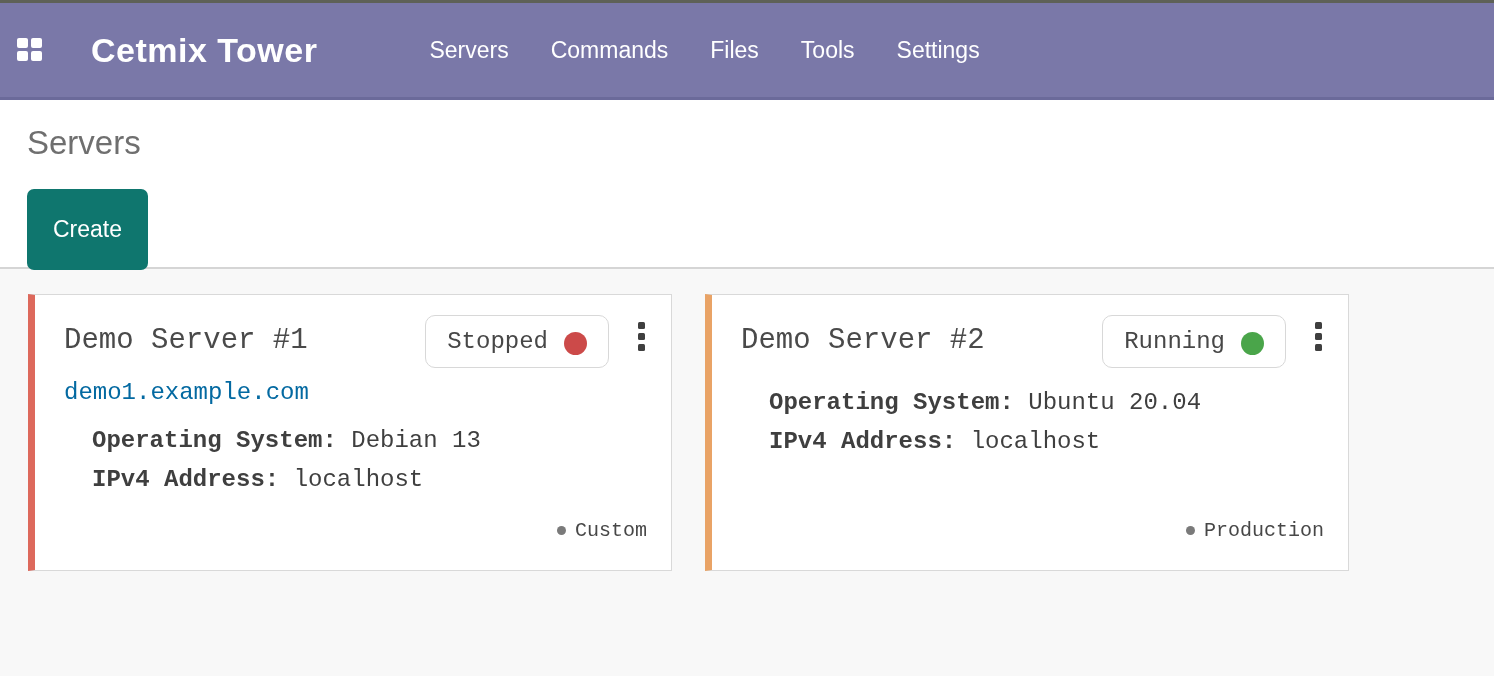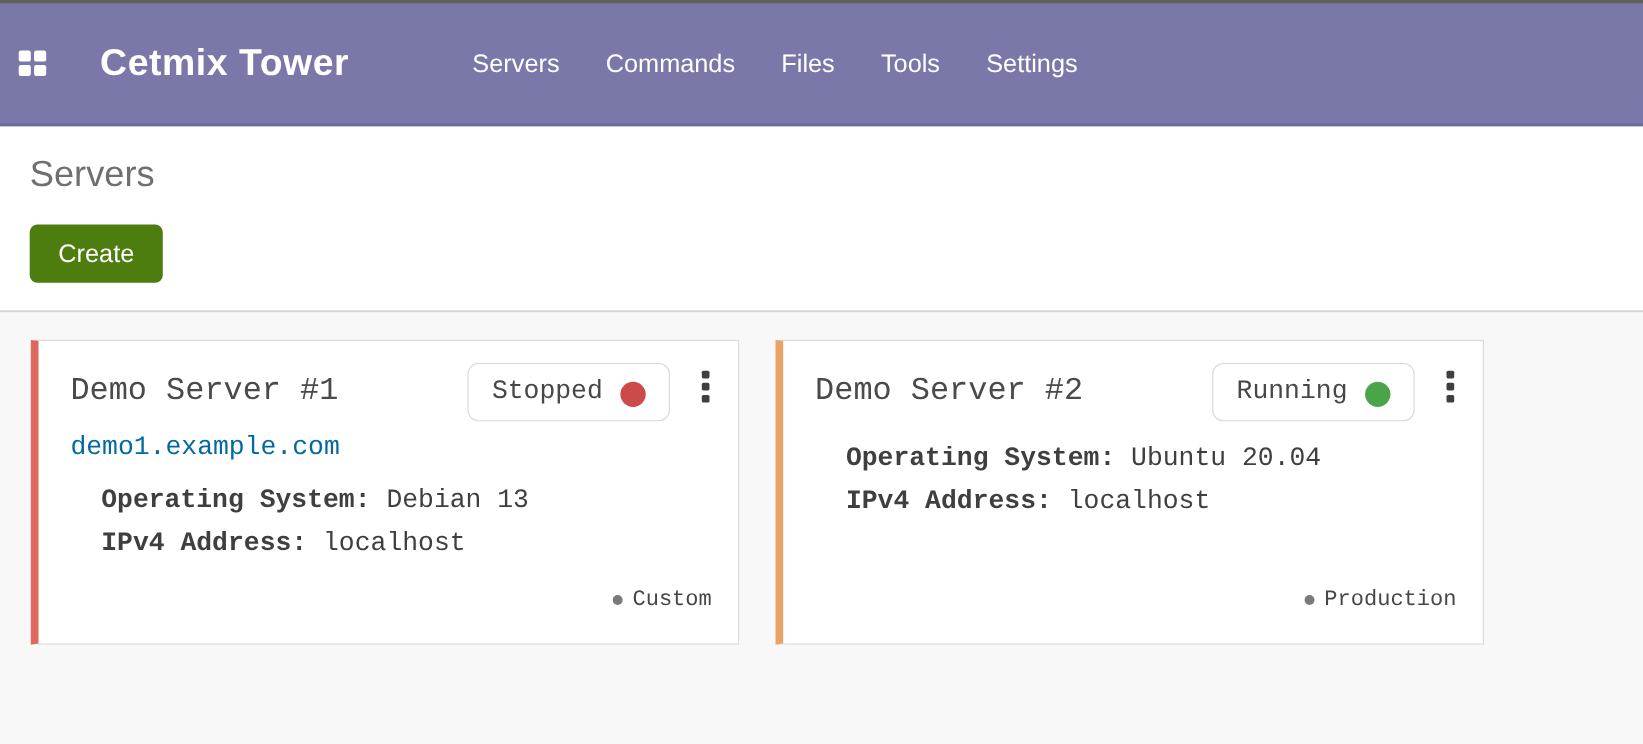--- a/index.html
+++ b/index.html
@@ -6,21 +6,21 @@
   html, body { width: 1494px; height: 676px; }
   body {
     font-family: "Liberation Sans", "DejaVu Sans", sans-serif;
     background: #f8f8f8;
     overflow: hidden;
     color: #404040;
   }
 
   
   .navbar {
-    height: 115px;
+    height: 100px;
     background: #7a78a8;
     border-top: 3px solid #5e6157;
     border-bottom: 3px solid #6b6a9a;
     display: flex;
     align-items: center;
     padding-left: 17px;
   }
   .apps-grid {
     width: 25px; height: 24px;
     display: grid;
@@ -62,27 +62,27 @@
   }
   .page-title {
     font-size: 33px;
     font-weight: 400;
     color: #6f6f6f;
     line-height: 42px;
   }
   .create-btn {
     margin-top: 25px;
     display: inline-block;
-    background: #4d7c0f;
+    background: #0f766e;
     color: #ffffff;
     border: none;
     border-radius: 7px;
     font-family: inherit;
     font-size: 23px;
-    padding: 13px 26px;
+    padding: 27px 26px;
     cursor: pointer;
   }
 
   
   .content {
     background: #f8f8f8;
     padding: 25px 28px;
     display: flex;
     gap: 33px;
     align-items: flex-start;

